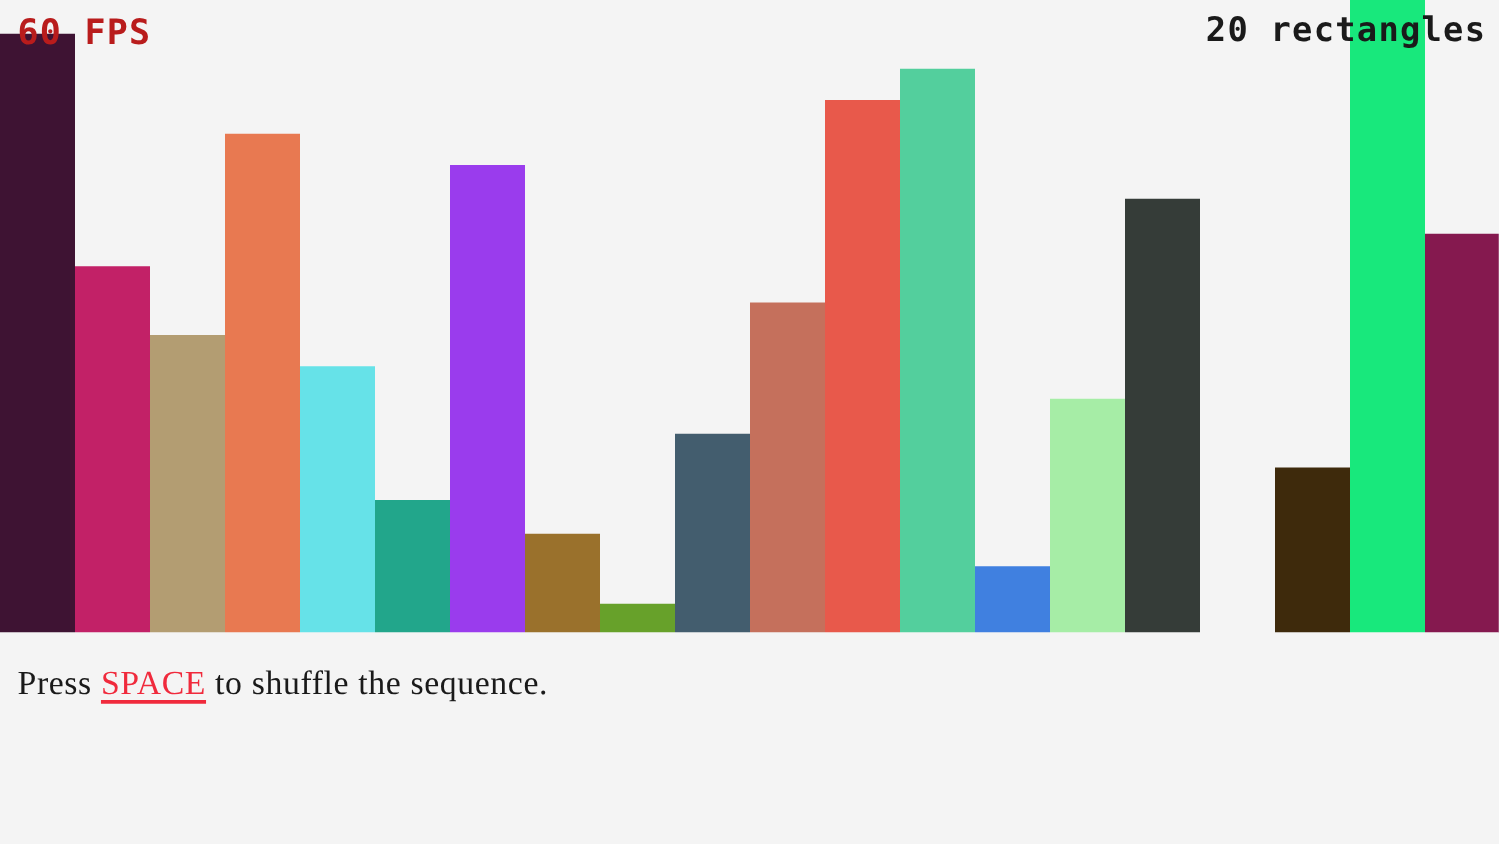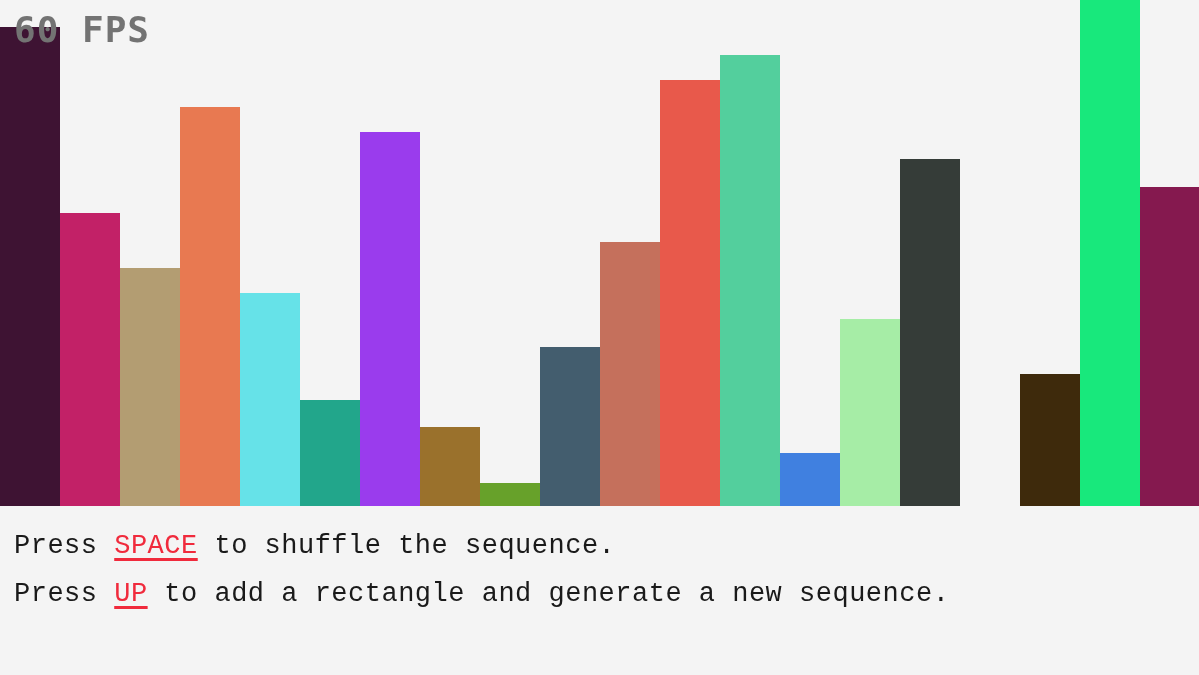--- a/index.html
+++ b/index.html
@@ -39,43 +39,43 @@
   .hud {
     position: absolute;
     font-family: "DejaVu Sans Mono", monospace;
     font-weight: bold;
     letter-spacing: 1px;
     white-space: pre;
   }
   #fps-counter {
     left: 14px;
     top: 9px;
-    font-size: 36px;
-    color: #737373;
+    font-size: 28px;
+    color: #b91c1c;
   }
   #rect-count {
     right: 10px;
     top: 9px;
     font-size: 27px;
     color: #1a1a1a;
   }
 
   
   #instructions {
     position: absolute;
     left: 0;
     top: 506px;
     width: 1199px;
     height: 169px;
     padding: 16px 0 0 14px;
     box-sizing: border-box;
     background: #f4f4f4;
   }
   .instruction-line {
-    font-family: Liberation Mono, monospace;
+    font-family: Liberation Serif, serif;
     font-size: 27px;
     line-height: 48px;
     color: #1a1a1a;
     letter-spacing: 0.5px;
     white-space: pre;
   }
   .keycap {
     color: #f02a3c;
     text-decoration: underline;
     text-decoration-thickness: 3px;
@@ -104,19 +104,19 @@
       <div class="bar" style="left: 780px; width: 60px; height: 53px; background: rgb(64, 128, 224);"></div>
       <div class="bar" style="left: 840px; width: 60px; height: 187px; background: rgb(166, 237, 166);"></div>
       <div class="bar" style="left: 900px; width: 60px; height: 347px; background: rgb(53, 60, 56);"></div>
       <div class="bar" style="left: 1020px; width: 60px; height: 132px; background: rgb(62, 42, 12);"></div>
       <div class="bar" style="left: 1080px; width: 60px; height: 520px; background: rgb(24, 232, 124);"></div>
       <div class="bar" style="left: 1140px; width: 60px; height: 319px; background: rgb(133, 25, 79);"></div>
     </div>
 
   <div class="hud" id="fps-counter">60 FPS</div>
 
+  <div class="hud" id="rect-count">20 rectangles</div>
 
   <div id="instructions">
       <div class="instruction-line"><span>Press </span><span class="keycap">SPACE</span><span> to shuffle the sequence.</span></div>
-      <div class="instruction-line"><span>Press </span><span class="keycap">UP</span><span> to add a rectangle and generate a new sequence.</span></div>
     </div>
 
 </div>
 
 </body></html>

